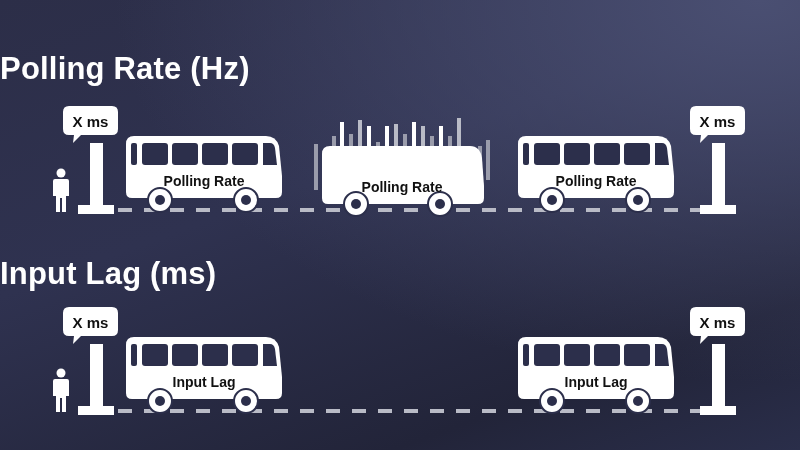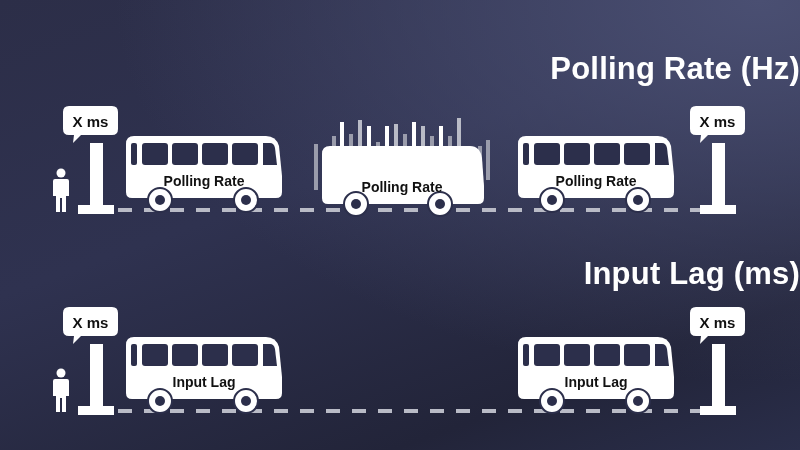--- a/index.html
+++ b/index.html
@@ -1,20 +1,20 @@
 <!DOCTYPE html>
 <html><head>
 <meta charset="utf-8">
 <style>
   html,body{margin:0;padding:0;}
   body{width:800px;height:450px;overflow:hidden;
     background: radial-gradient(ellipse at 95% 0%, #4a4f72 0%, rgba(74,79,114,0) 60%),
                 linear-gradient(160deg, #2c2e48 0%, #2f3250 40%, #222439 80%, #2a2e4a 100%);
     font-family:"Liberation Sans","DejaVu Sans",sans-serif; position:relative;}
-  .title{position:absolute;left:0;width:800px;text-align:right;color:#fff;font-weight:bold;font-size:31px;letter-spacing:0.2px;}
+  .title{position:absolute;left:0;width:800px;text-align:left;color:#fff;font-weight:bold;font-size:31px;letter-spacing:0.2px;}
   svg.scene{position:absolute;left:0;top:0;}
   .lbl{font-family:"Liberation Sans","DejaVu Sans",sans-serif;font-weight:bold;}
 </style>
 </head>
 <body>
 
 <div class="title" style="top:51px;">Polling Rate (Hz)</div>
 <div class="title" style="top:256px;">Input Lag (ms)</div>
 
 <svg class="scene" width="800" height="450" viewBox="0 0 800 450" xmlns="http://www.w3.org/2000/svg">

